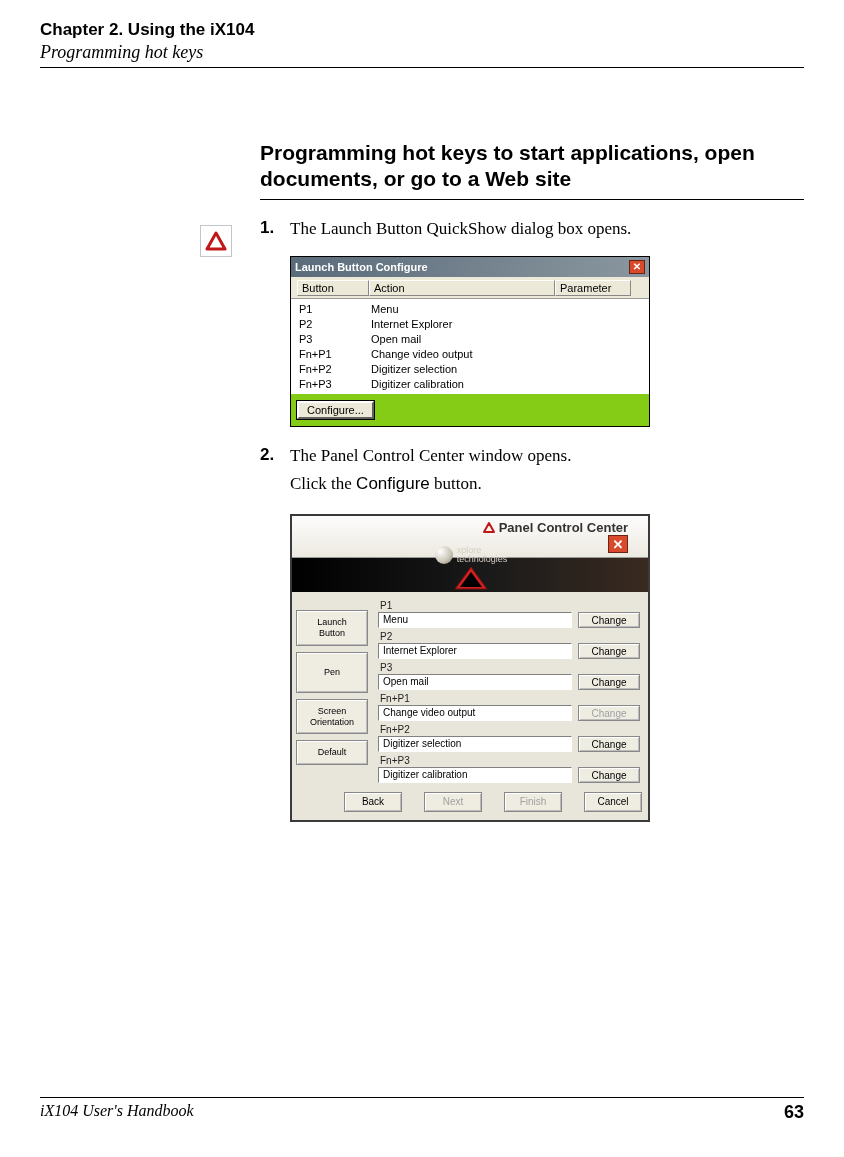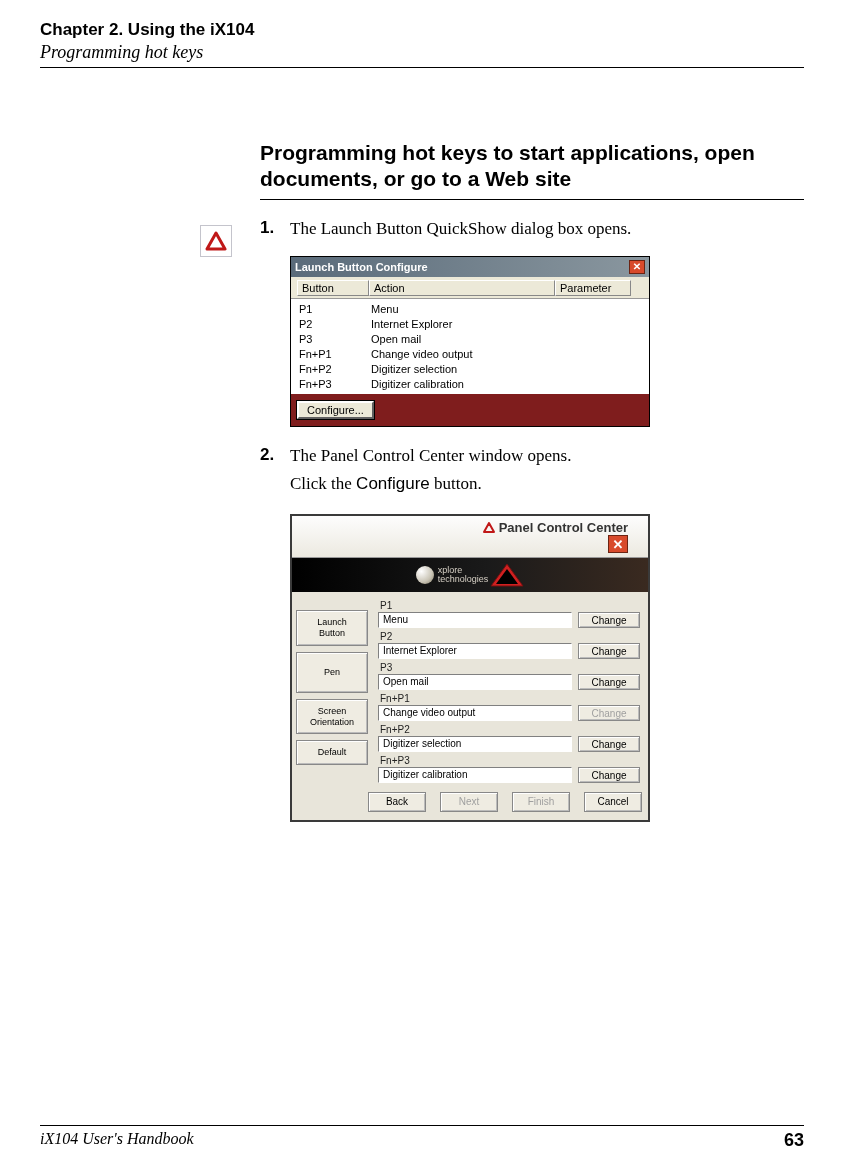--- a/index.html
+++ b/index.html
@@ -126,21 +126,21 @@
   .lb-body {
     padding: 3px 6px 2px 8px;
     line-height: 1.35;
     font-size: 11px;
     min-height: 84px;
   }
   .lb-row { display: flex; }
   .lb-c1 { width: 72px; }
   .lb-c2 { width: 186px; }
   .lb-footer {
-    background: #7f1d1d;
+    background: #84cc16;
     padding: 6px;
     height: 32px;
     display: flex;
     align-items: center;
   }
   .win-button {
     font-family: Tahoma, Arial, sans-serif;
     font-size: 11px;
     padding: 1px 8px;
     background: #ece9d8;
@@ -175,22 +175,23 @@
     border: 1px solid #6b2413;
     color: #fff;
     display: flex; align-items:center; justify-content:center;
     font-weight: bold; font-size:13px;
   }
   .pcc-banner {
     height: 34px;
     background: linear-gradient(to right,#000,#1a1a1a 55%,#3a2a20);
     display: flex;
     align-items: center;
-    justify-content: center;
+    justify-content: flex-end;
     padding: 0 4px 0 6px;
+    flex-direction: column;
   }
   .pcc-banner-left {
     display: flex; align-items: center; gap: 4px;
     color: #d6d0c5; font-size: 9px; line-height:1;
   }
   .globe {
     width: 18px; height: 18px; border-radius: 50%;
     background: radial-gradient(circle at 30% 30%, #fff, #c8c3b4 60%, #807860);
   }
   .pcc-big-tri svg { display:block; }
@@ -240,35 +241,35 @@
     height: 16px;
     font-size: 10px;
     text-align: center;
     line-height: 16px;
     border: 1px solid #888;
     background: #efece2;
     box-shadow: inset 1px 1px 0 #fff, inset -1px -1px 0 #bbb;
   }
   .pcc-change.disabled { color: #a0a0a0; }
   .pcc-footer {
-    display: flex; justify-content: flex-end; gap: 14px;
+    display: flex; justify-content: flex-end; gap: 22px;
     padding: 6px 6px 8px 0;
   }
   .pcc-fbtn {
     width: 58px; height: 20px;
     font-size: 10px; text-align: center; line-height: 18px;
     border: 1px solid #888;
     background: #efece2;
     box-shadow: inset 1px 1px 0 #fff, inset -1px -1px 0 #bbb;
   }
   .pcc-fbtn.disabled { color: #a0a0a0; }
 
   .footer {
     position: absolute;
-    bottom: 6px;
+    bottom: 34px;
     left: 40px; right: 40px;
   }
   hr.footer-rule {
     border: none;
     border-top: 1.5px solid #000;
     margin: 0 0 4px 0;
   }
   .footer-row {
     display: flex; justify-content: space-between;
     font-style: italic;

